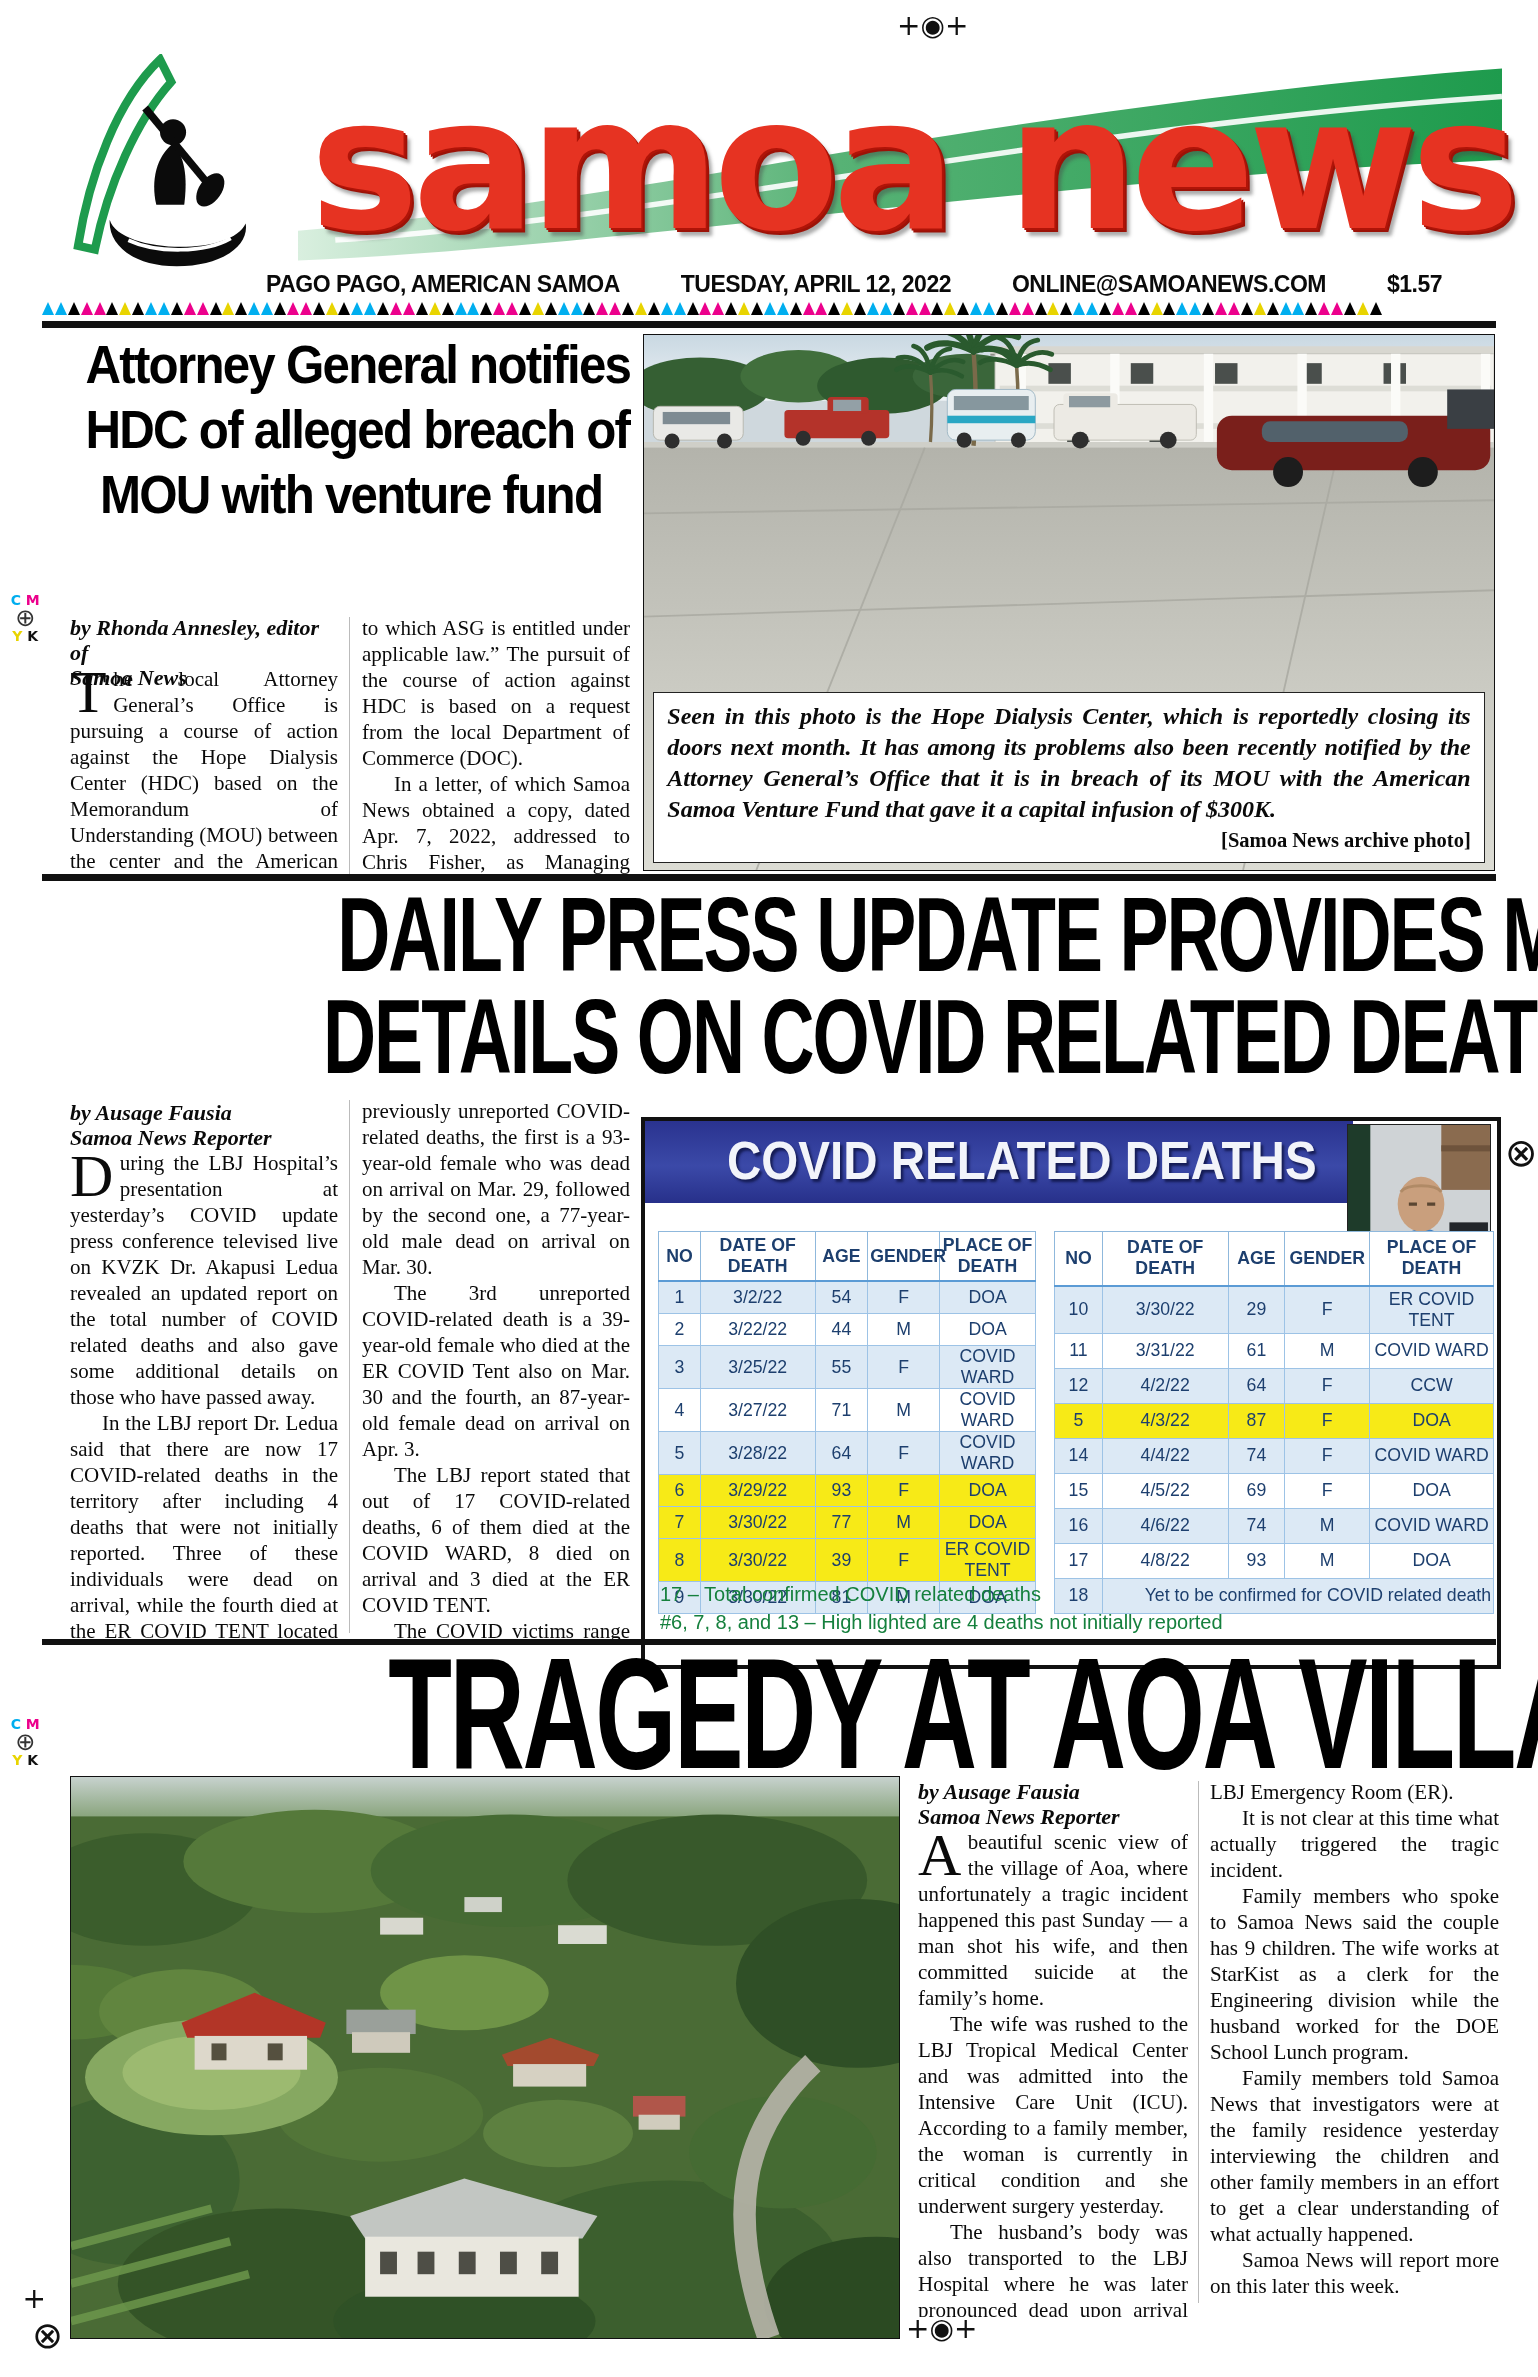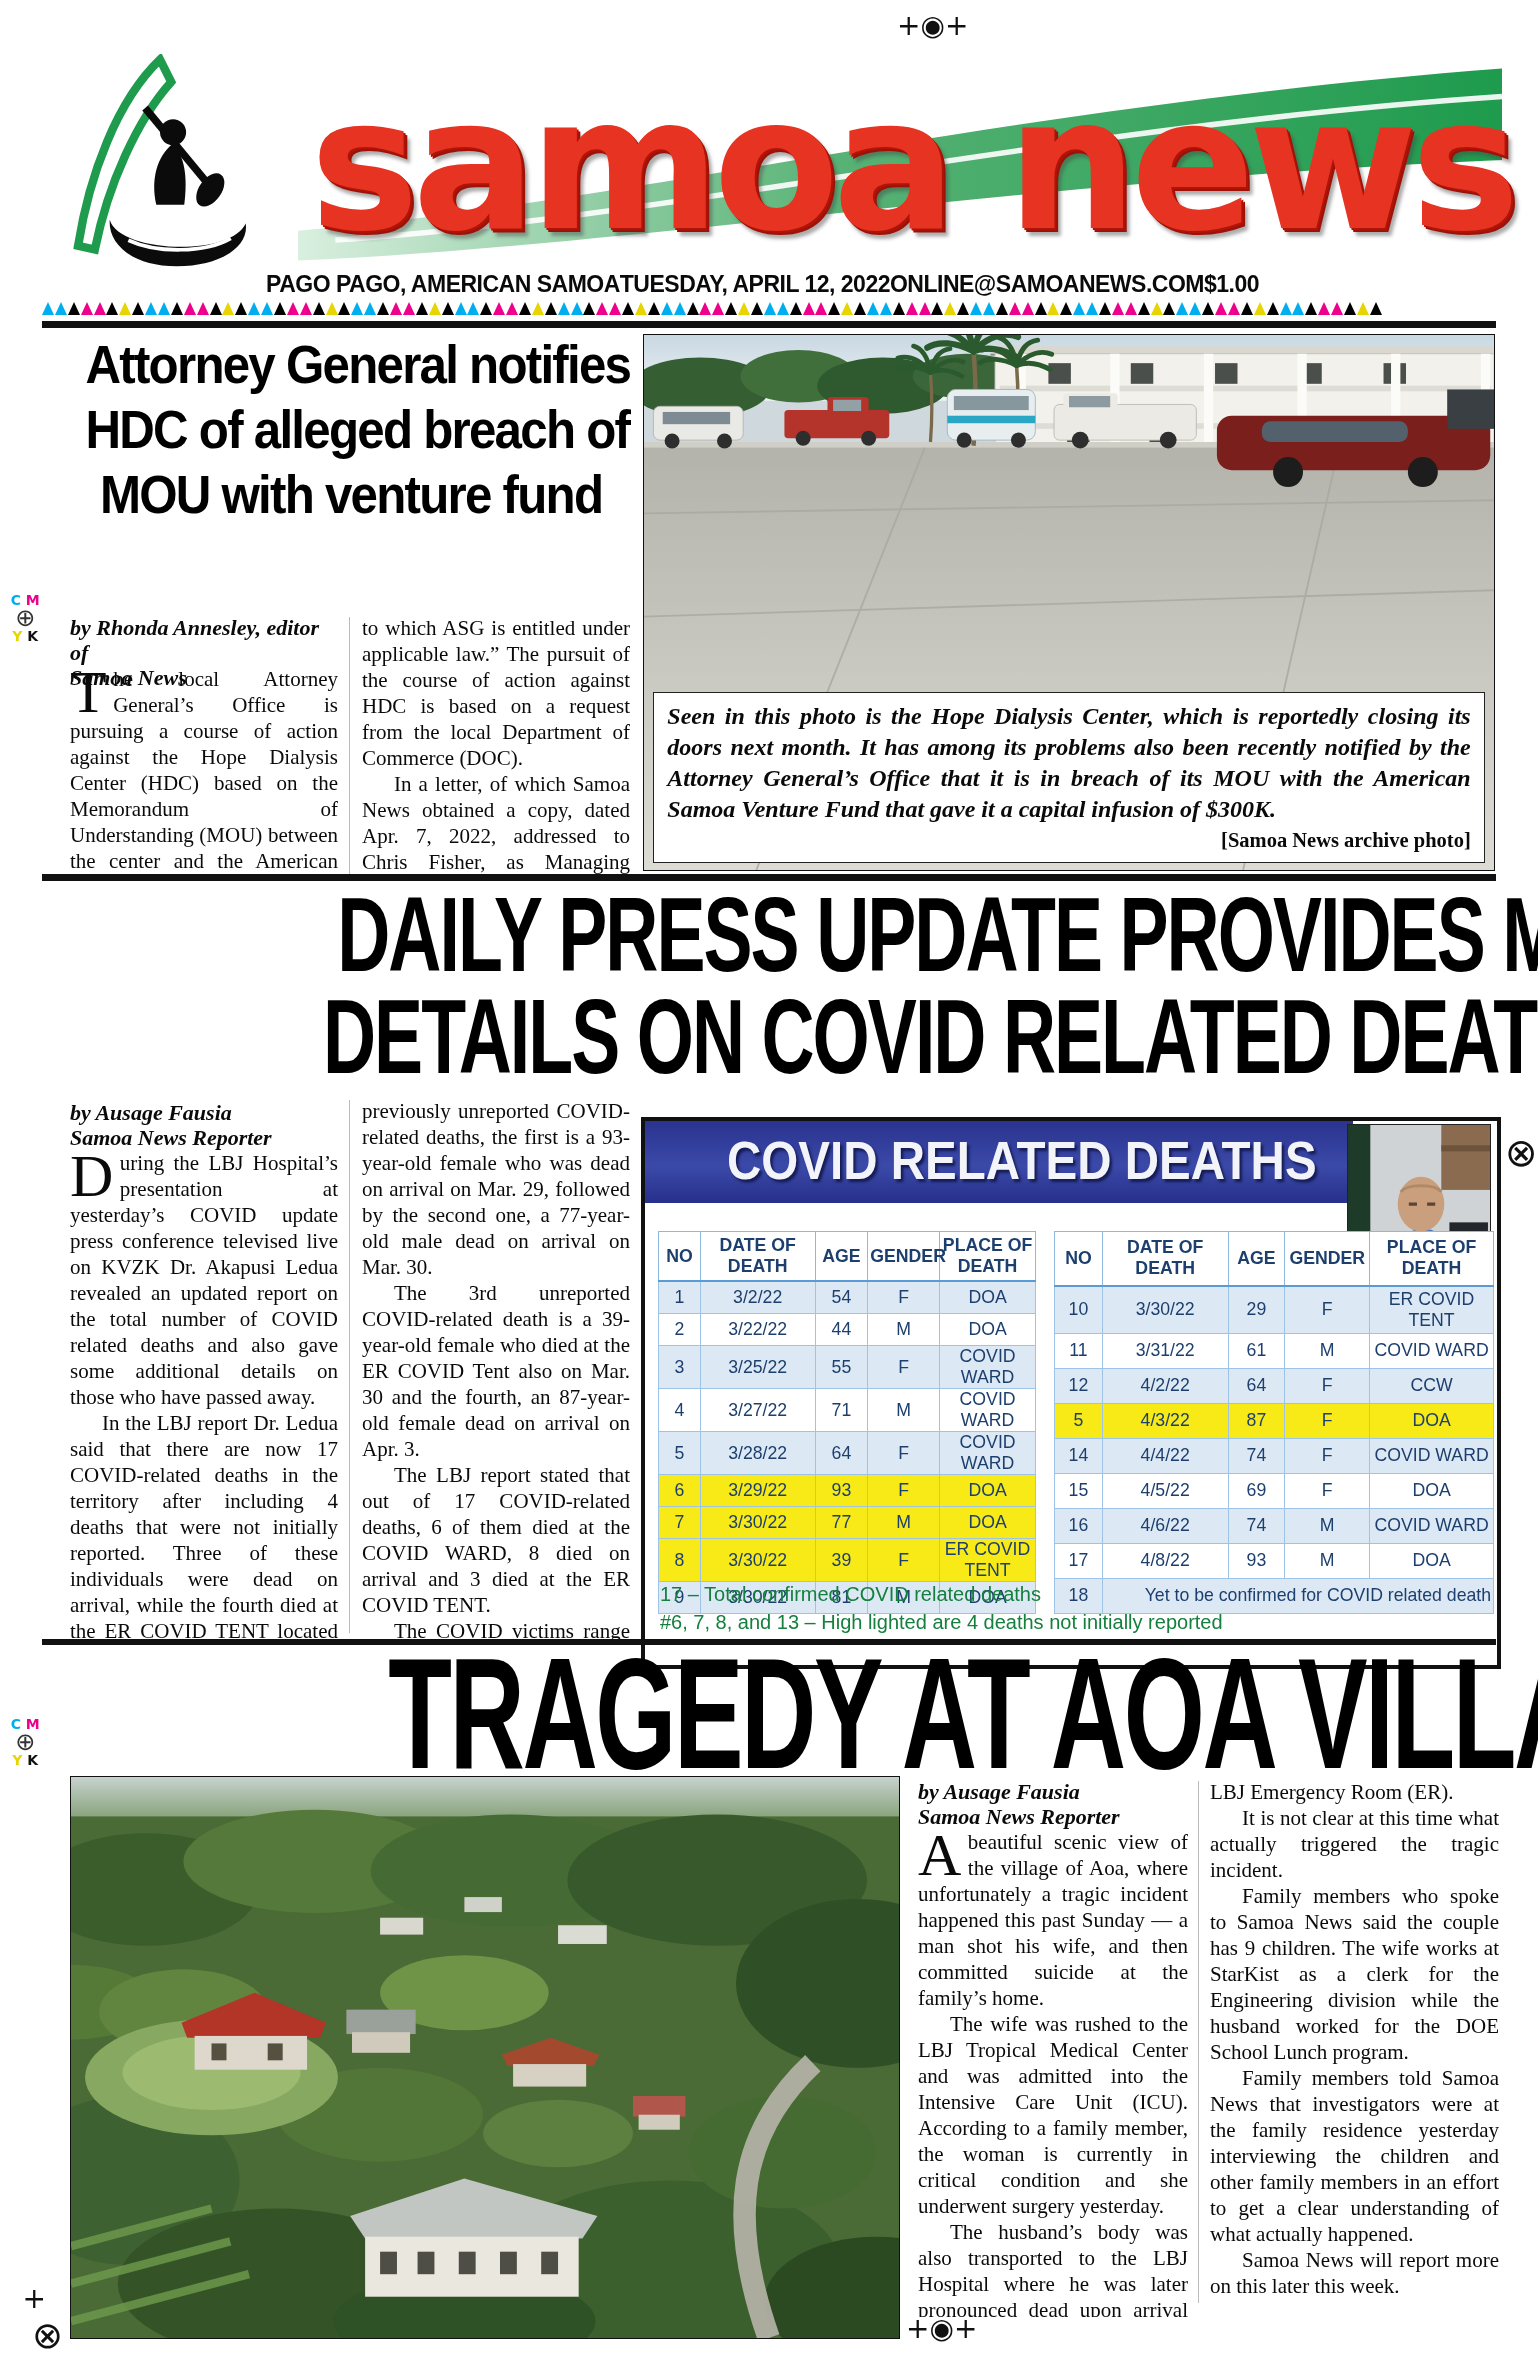--- a/index.html
+++ b/index.html
@@ -4,21 +4,21 @@
 <style>
   html,body{margin:0;padding:0;background:#fff;}
   #page{position:relative;width:1538px;height:2377px;background:#fff;overflow:hidden;
         font-family:"Liberation Serif",serif;color:#0a0a0a;}
   .abs{position:absolute;}
   .mark{font-family:"DejaVu Sans",sans-serif;color:#111;}
   
   #mast-title{font-family:"DejaVu Sans",sans-serif;font-weight:bold;color:#e63322;
     font-size:183px;line-height:183px;letter-spacing:-6.5px;white-space:nowrap;
     text-shadow:1.9px 1.9px 0 #b01408,3.7px 3.7px 0 #9c1207,6.5px 7.5px 3.7px rgba(70,70,70,.45);}
-  #dateline{display:flex;align-items:center;
+  #dateline{display:flex;justify-content:space-between;align-items:center;
     font-family:"Liberation Sans",sans-serif;font-weight:bold;font-size:23px;letter-spacing:-0.5px;}
   #tri-row{display:flex;gap:0.9px;overflow:hidden;}
   .tri{width:0;height:0;border-left:6.5px solid transparent;border-right:6.5px solid transparent;
     border-bottom:13px solid #000;flex:none;}
   .hrule{background:#111;}
   
   .hl-sans{font-family:"Liberation Sans",sans-serif;font-weight:bold;text-align:center;color:#000;}
   .condense{display:inline-block;white-space:nowrap;transform-origin:center;}
   #h1-story1{font-size:53px;line-height:65px;letter-spacing:-1.9px;}
   #subhead1{background:#29abe2;color:#fff;text-align:center;font-family:"Liberation Sans",sans-serif;
@@ -118,21 +118,21 @@
     <path d="M62,186 C90,202 160,202 186,186" stroke="#fff" stroke-width="5" fill="none"></path>
     <path d="M70,200 C100,214 152,214 180,198" stroke="#fff" stroke-width="4" fill="none"></path>
   </svg>
 
   <div class="abs" id="mast-title" style="left:310px;top:73px;">samoa news</div>
 
   <div class="abs" id="dateline" style="left:266px;top:271px;width:1176px;">
     <span>PAGO PAGO, AMERICAN SAMOA</span>
     <span>TUESDAY, APRIL 12, 2022</span>
     <span>ONLINE@SAMOANEWS.COM</span>
-    <span>$1.00</span>
+    <span>$1.57</span>
   </div>
 
   <div class="abs" id="tri-row" style="left:42px;top:302px;width:1454px;height:15px;">
       <span class="tri" style="border-bottom-color: rgb(0, 174, 239);"></span>
       <span class="tri" style="border-bottom-color: rgb(0, 174, 239);"></span>
       <span class="tri" style="border-bottom-color: rgb(0, 0, 0);"></span>
       <span class="tri" style="border-bottom-color: rgb(236, 0, 140);"></span>
       <span class="tri" style="border-bottom-color: rgb(236, 0, 140);"></span>
       <span class="tri" style="border-bottom-color: rgb(0, 0, 0);"></span>
       <span class="tri" style="border-bottom-color: rgb(232, 212, 0);"></span>

